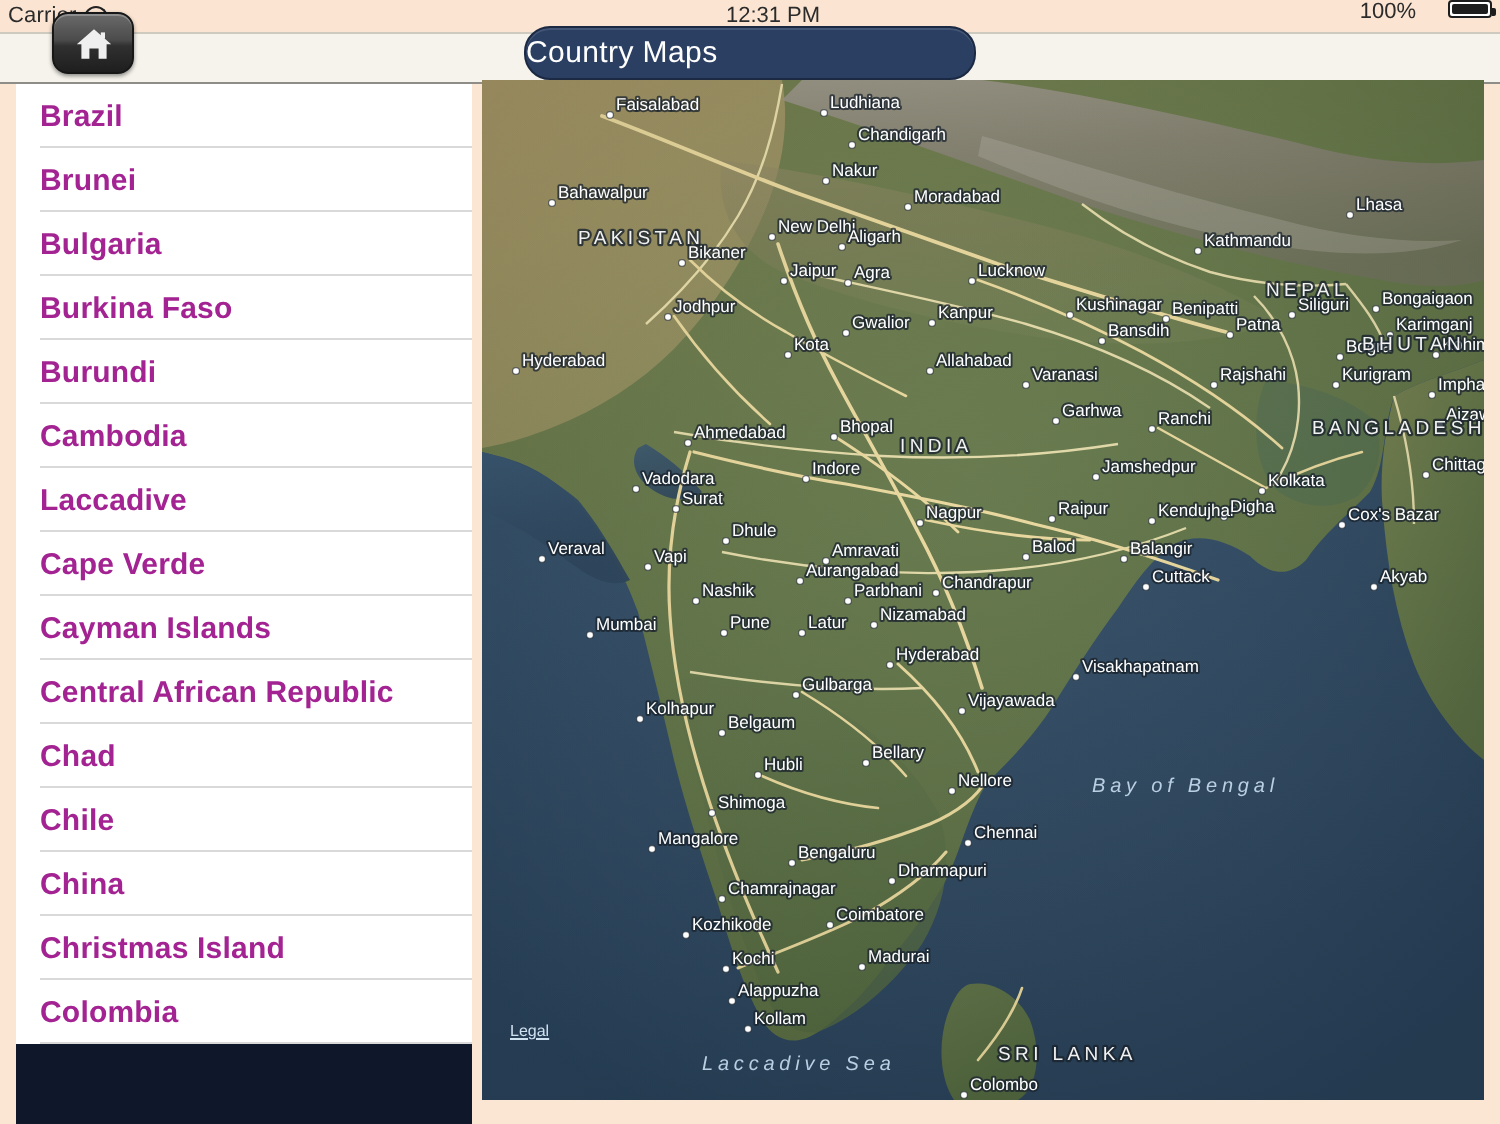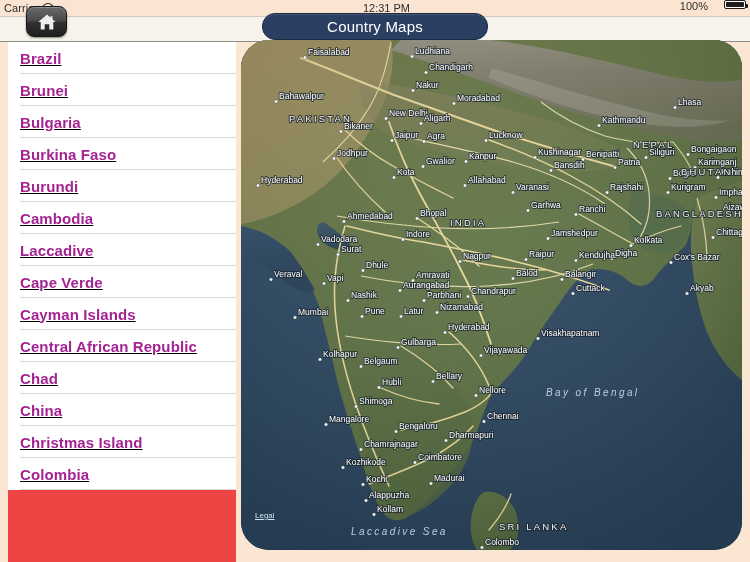--- a/index.html
+++ b/index.html
@@ -82,35 +82,34 @@
     display: flex; align-items: center; justify-content: center;
     cursor: pointer;
   }
   .home-icon { display: block; }
   .title-pill {
     position: absolute; left: 262px; top: 13px;
     width: 226px; height: 27px;
     background: #2b3f63;
     border: 1px solid #1b2943;
     border-radius: 13px;
-    display: flex; align-items: center; justify-content: center;
+    display: flex; align-items: center; justify-content: flex-start;
     box-shadow: inset 0 1px 0 rgba(255,255,255,0.12);
     cursor: default;
   }
   .title-pill span {
     color: #ffffff; font-size: 15px; letter-spacing: 0.2px;
   }
 
   
   .list-panel {
     position: absolute; left: 8px; top: 42px;
     width: 228px; height: 520px;
-    background: #ef4444;
+    background: #0f172a;
     overflow: hidden;
-    text-decoration: underline;
   }
   .list-row {
     position: relative;
     height: 32px;
     display: flex; align-items: center;
     padding-left: 12px;
     background: #ffffff;
     cursor: pointer;
   }
   .list-row::after {
@@ -123,21 +122,20 @@
     letter-spacing: 0.1px; white-space: nowrap;
   }
 
   
   .map-panel {
     position: absolute; left: 241px; top: 40px;
     width: 501px; height: 510px;
     overflow: hidden;
     background: #2e4a63;
     cursor: grab;
-    border-radius: 28px;
   }
   .map-svg { display: block; width: 501px; height: 510px; }
 
   .lbl { font-family: "Liberation Sans", sans-serif; fill: #ffffff; }
   .city { font-size: 8.5px; paint-order: stroke; stroke: rgba(25,35,45,0.75); stroke-width: 2px; stroke-linejoin: round; }
   .country { font-size: 9.5px; letter-spacing: 2.2px; fill: #f2f2f2;
              paint-order: stroke; stroke: rgba(25,35,45,0.8); stroke-width: 2.2px; stroke-linejoin: round; }
   .sea { font-size: 10px; letter-spacing: 2.4px; fill: #b9cfe2; font-style: italic; }
   .dot { fill: #ffffff; stroke: rgba(20,30,40,0.6); stroke-width: 0.6px; }
   .road { stroke: #e8d79a; fill: none; stroke-linecap: round; stroke-linejoin: round; }
@@ -213,20 +211,23 @@
         <span>Cape Verde</span>
       </div>
       <div class="list-row">
         <span>Cayman Islands</span>
       </div>
       <div class="list-row">
         <span>Central African Republic</span>
       </div>
       <div class="list-row">
         <span>Chad</span>
+      </div>
+      <div class="list-row">
+        <span>Chile</span>
       </div>
       <div class="list-row">
         <span>China</span>
       </div>
       <div class="list-row">
         <span>Christmas Island</span>
       </div>
       <div class="list-row">
         <span>Colombia</span>
       </div>

